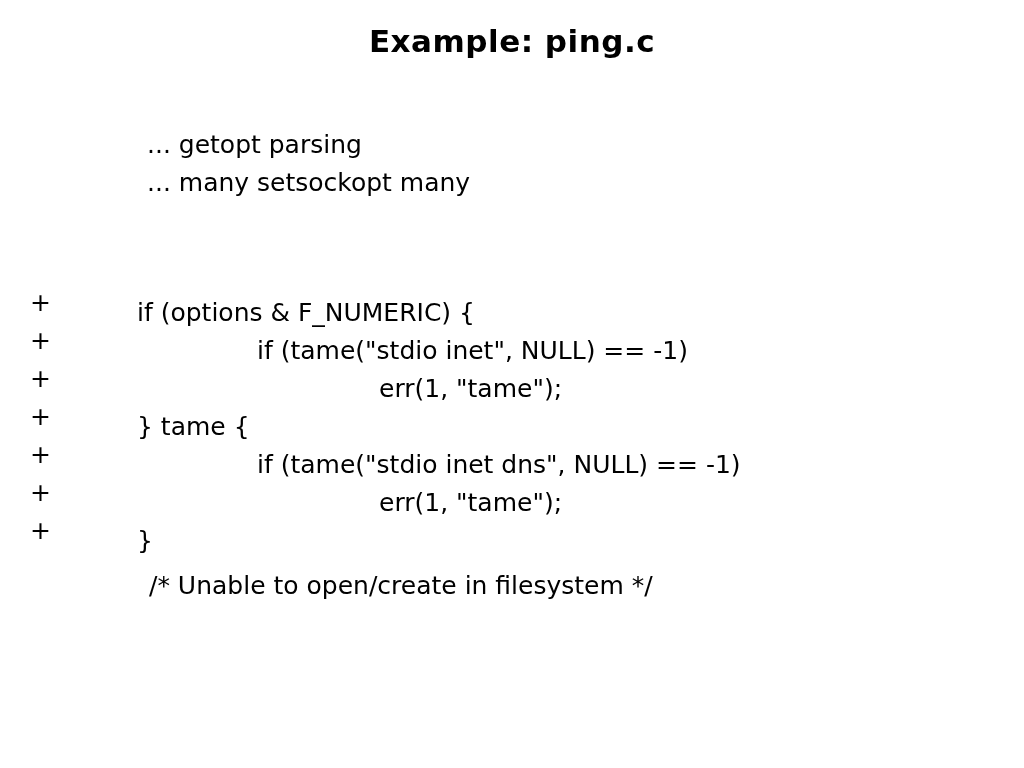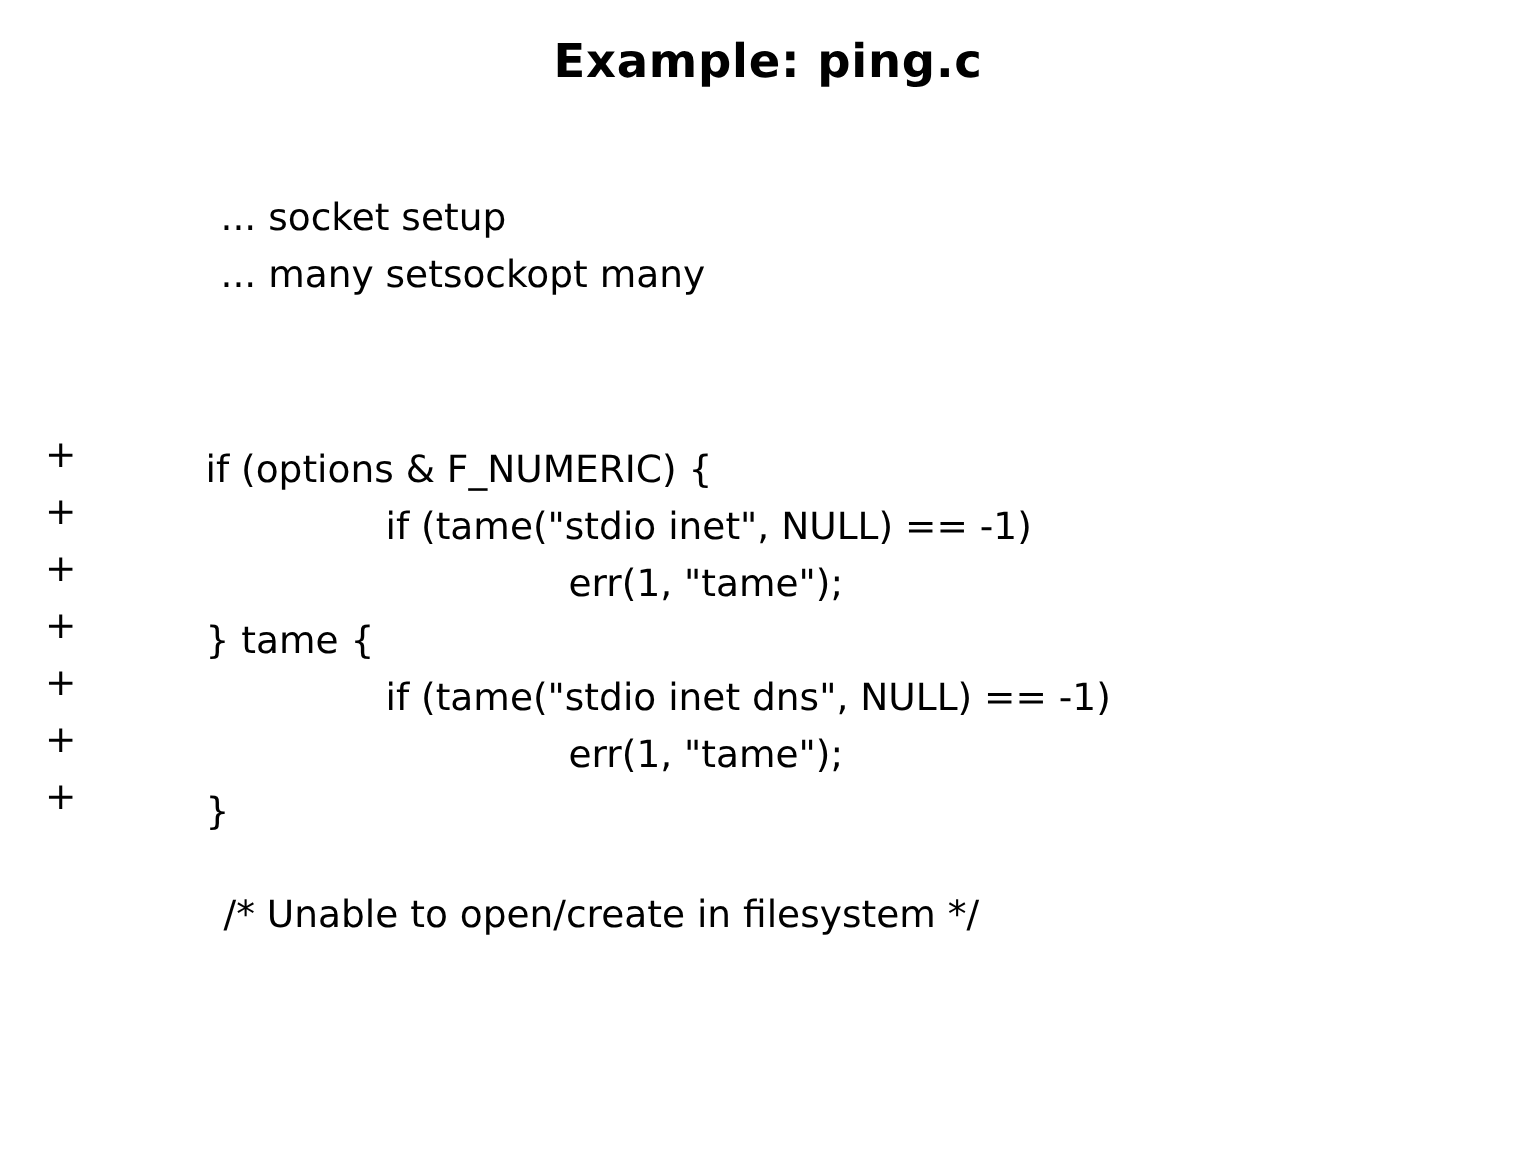--- a/index.html
+++ b/index.html
@@ -93,34 +93,33 @@
   .indent-2 { left: 257px; }
   .indent-3 { left: 379px; }
 
   .comment-line {
     position: absolute;
     left: 149px;
     top: 441px;
     font-size: 25px;
     line-height: 38px;
     white-space: pre;
-    margin-top: 24px;
   }
 </style>
 </head>
 <body>
 
 <div class="slide">
 
   <div class="slide-title">Example: ping.c</div>
 
   <div class="body-block">
 
     <div class="ellipsis-lines">
-      <div class="ellipsis-line">... socket setup</div>
+      <div class="ellipsis-line">... getopt parsing</div>
       <div class="ellipsis-line">... many setsockopt many</div>
     </div>
 
     <div class="code-block">
 
       <div class="code-line">
         <span class="diff-marker">+</span>
         <span class="code-text indent-1">if (options &amp; F_NUMERIC) {</span>
       </div>
 

